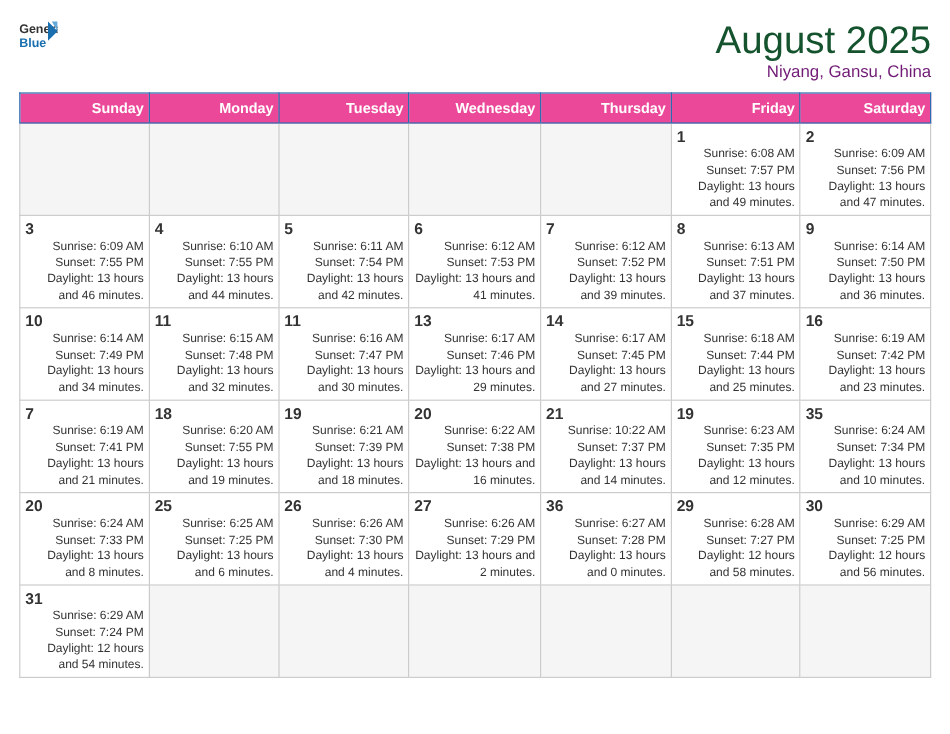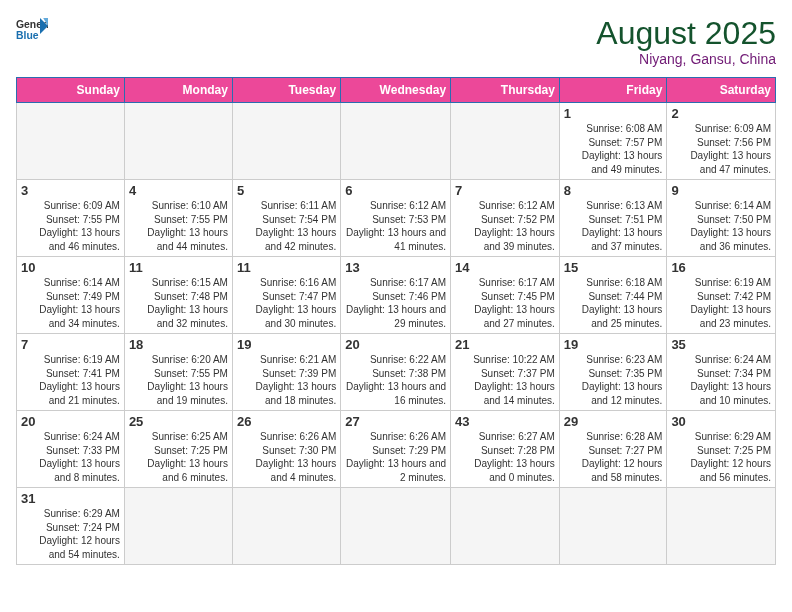--- a/index.html
+++ b/index.html
@@ -290,21 +290,21 @@
 Sunset: 7:30 PM
 Daylight: 13 hours and 4 minutes.</div>
           </td>
           <td>
             <span class="day-number">27</span>
             <div class="day-info">Sunrise: 6:26 AM
 Sunset: 7:29 PM
 Daylight: 13 hours and 2 minutes.</div>
           </td>
           <td>
-            <span class="day-number">43</span>
+            <span class="day-number">36</span>
             <div class="day-info">Sunrise: 6:27 AM
 Sunset: 7:28 PM
 Daylight: 13 hours and 0 minutes.</div>
           </td>
           <td>
             <span class="day-number">29</span>
             <div class="day-info">Sunrise: 6:28 AM
 Sunset: 7:27 PM
 Daylight: 12 hours and 58 minutes.</div>
           </td>

